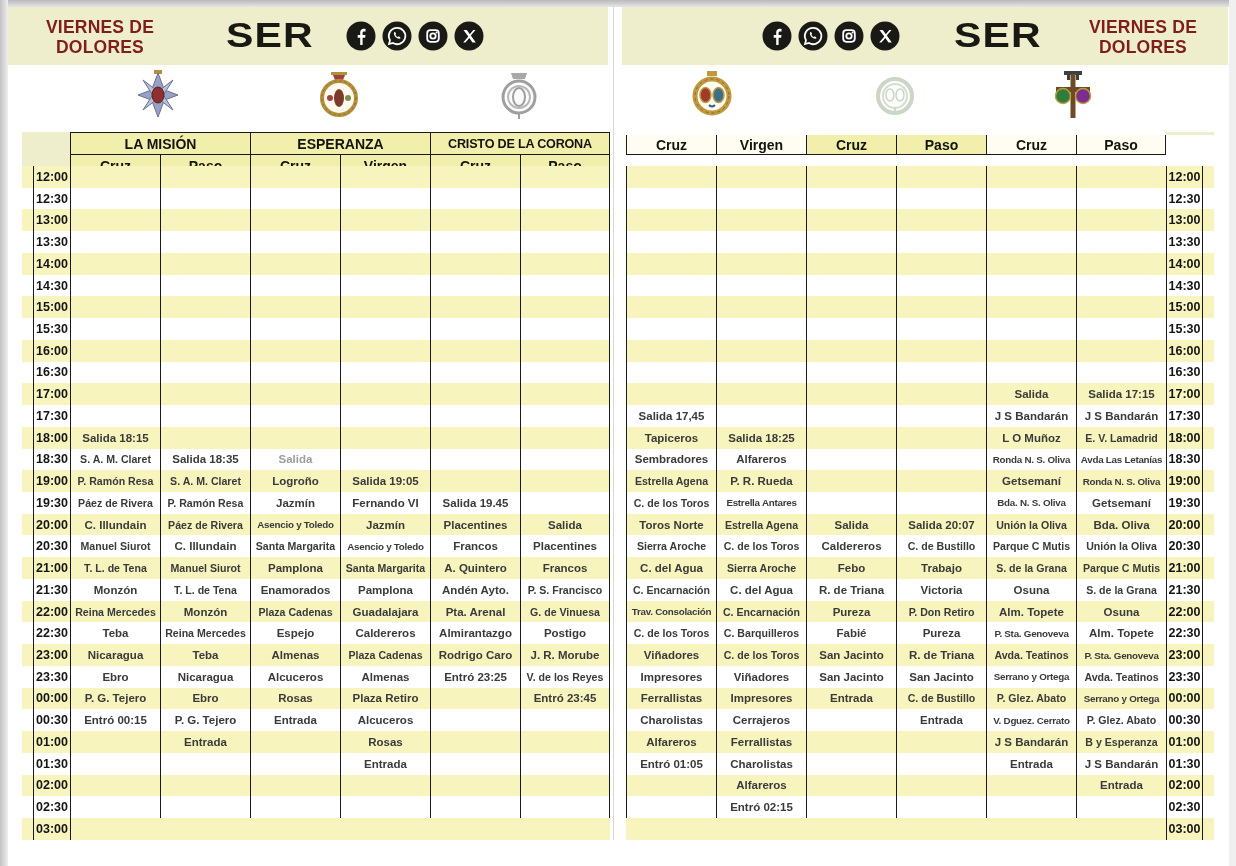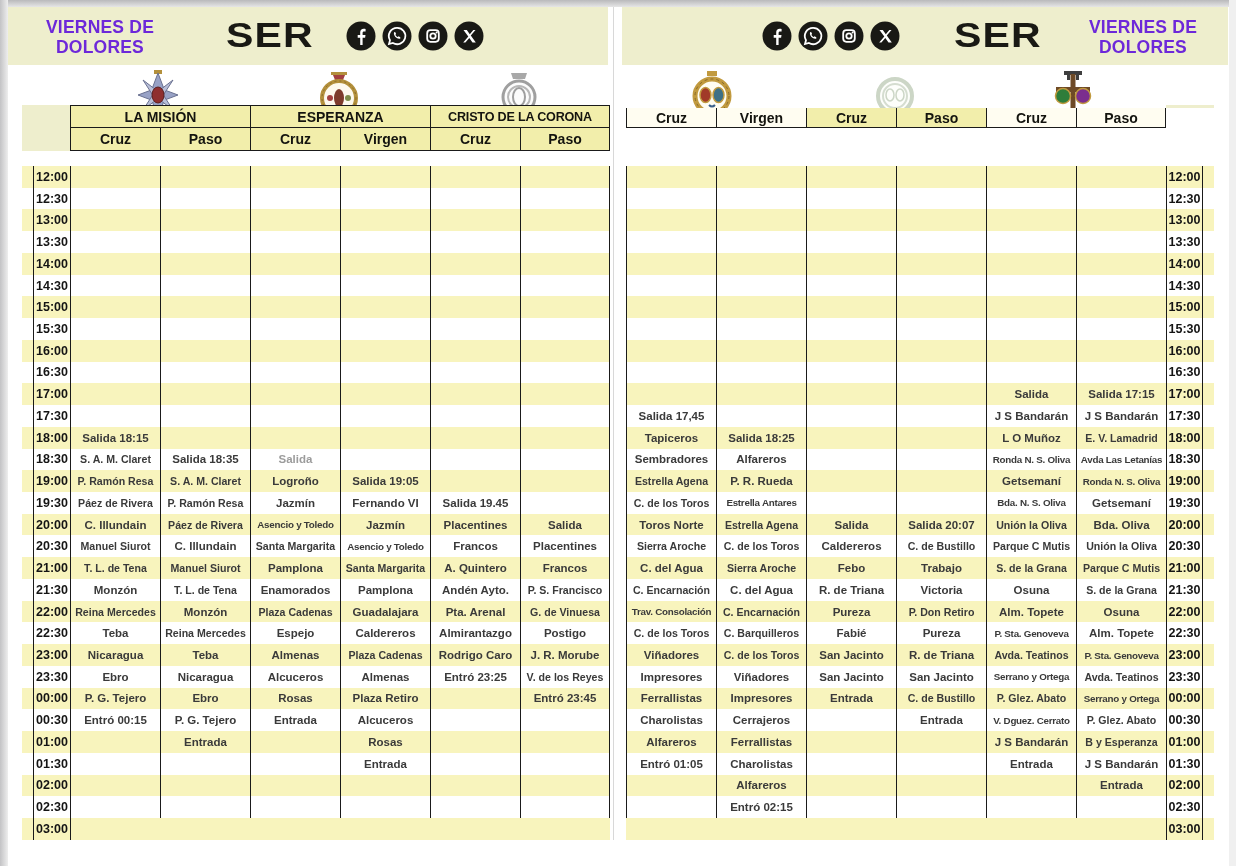--- a/index.html
+++ b/index.html
@@ -12,36 +12,36 @@
              background:linear-gradient(90deg,#c3c3c5,#eeeeee);}
   .edge-right{position:absolute;left:1229px;top:0;width:7px;height:866px;background:#f0f0f0;}
   .gap-line{position:absolute;left:613px;top:7px;width:1px;height:833px;background:#d8d8d8;}
 
   .panel{position:absolute;top:7px;height:859px;}
   .panel.left{left:8px;width:600px;}
   .panel.right{left:622px;width:606px;}
 
   .banner{position:absolute;top:0;left:0;right:0;height:58px;background:#eeeecd;}
   .event-title{position:absolute;font-weight:bold;font-size:17.5px;line-height:1.15;
-               text-align:center;color:#6d28d9;letter-spacing:0.2px;}
+               text-align:center;color:#7f1d1d;letter-spacing:0.2px;}
   .panel.left  .event-title{left:22px;top:10px;width:140px;}
   .panel.right .event-title{left:446px;top:10px;width:150px;}
   .ser-logo{position:absolute;font-weight:900;font-size:38px;color:#191914;
             letter-spacing:1px;transform:scale(1.08,0.92);transform-origin:left center;top:7px;}
   .panel.left  .ser-logo{left:218px;}
   .panel.right .ser-logo{left:332px;}
   .socials{position:absolute;top:14px;display:flex;gap:6px;}
   .panel.left  .socials{left:338px;}
   .panel.right .socials{left:140px;}
   .social{width:30px;height:30px;display:block;}
 
   .emblems{position:absolute;top:58px;left:0;right:0;height:55px;background:#ffffff;}
   .emblem{position:absolute;top:4px;}
 
-  .thead{position:absolute;top:98px;height:28px;}
+  .thead{position:absolute;top:125px;height:28px;}
   .tbody{position:absolute;top:159px;display:grid;grid-auto-rows:21.74px;}
   .panel.left  .thead,.panel.left  .tbody{left:14px;width:588px;}
   .panel.right .thead,.panel.right .tbody{left:4px;width:588px;}
   .hrow{display:grid;height:23px;}
   .panel.left  .hrow,.panel.left  .tbody{grid-template-columns:11px 37px repeat(6,90px);}
   .panel.right .hrow,.panel.right .tbody{grid-template-columns:repeat(6,90px) 37px 11px;}
 
   .corner{background:#eeeecd;}
   .ghead,.chead{display:flex;align-items:center;justify-content:center;
                 font-weight:bold;font-size:14px;color:#14140f;white-space:nowrap;box-sizing:border-box;}

